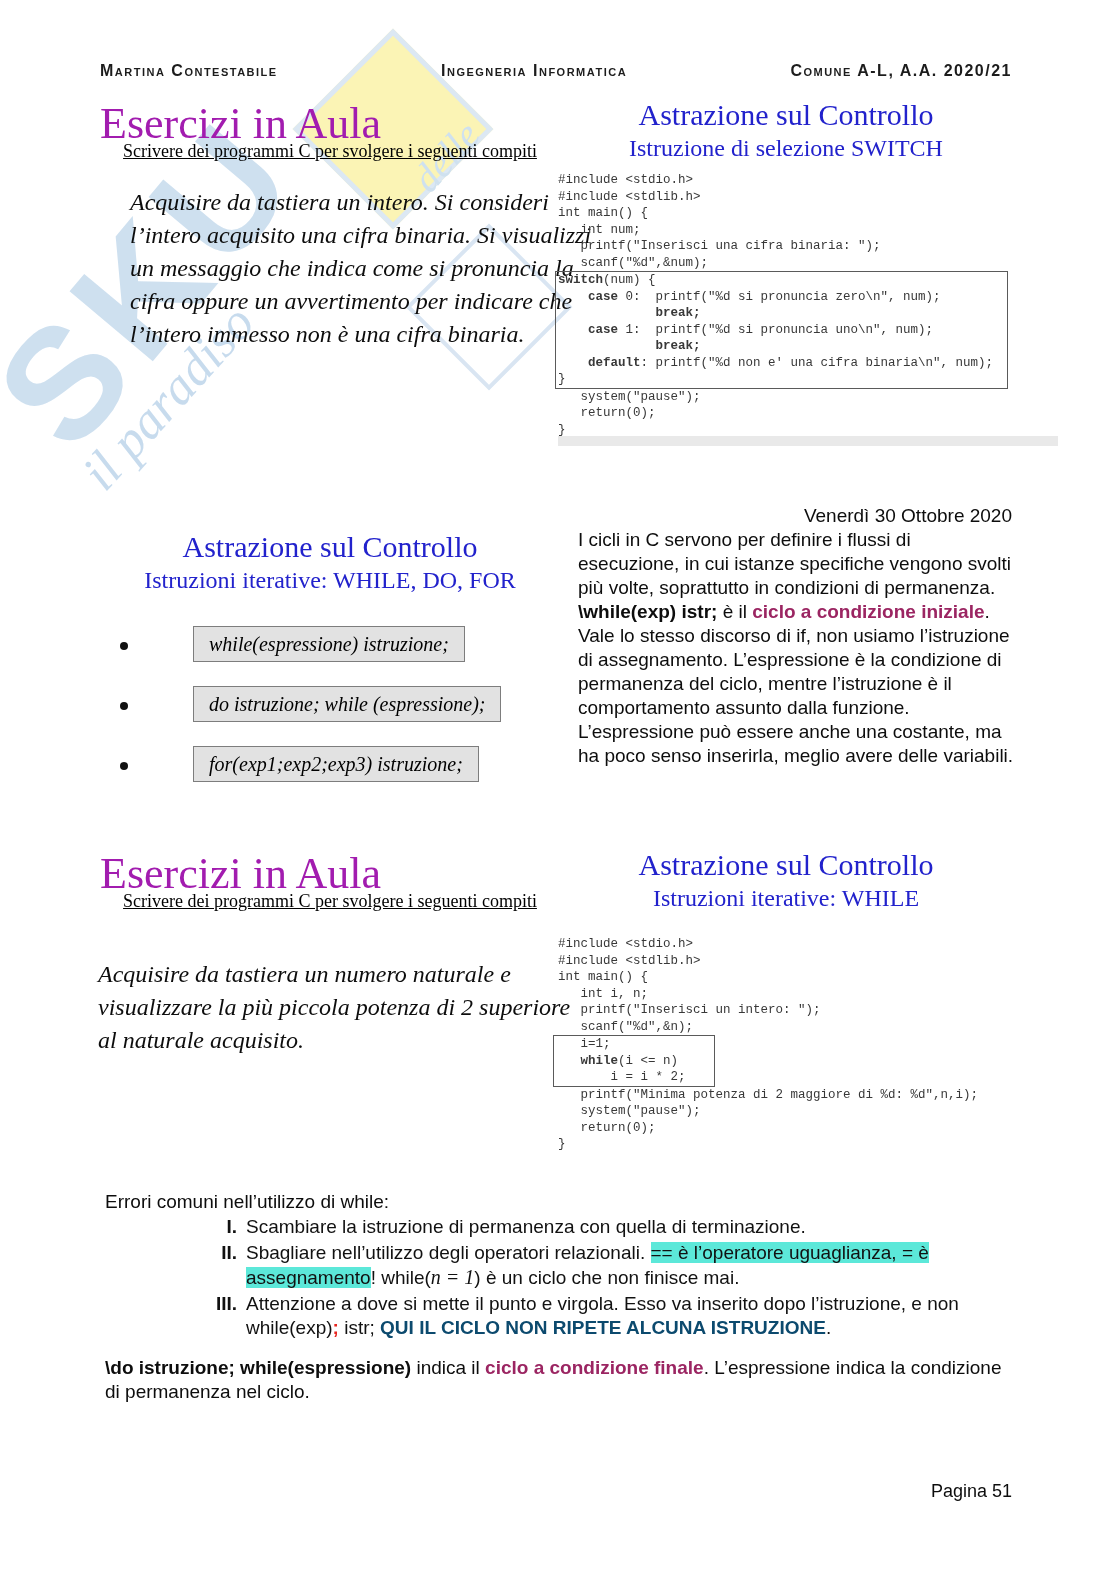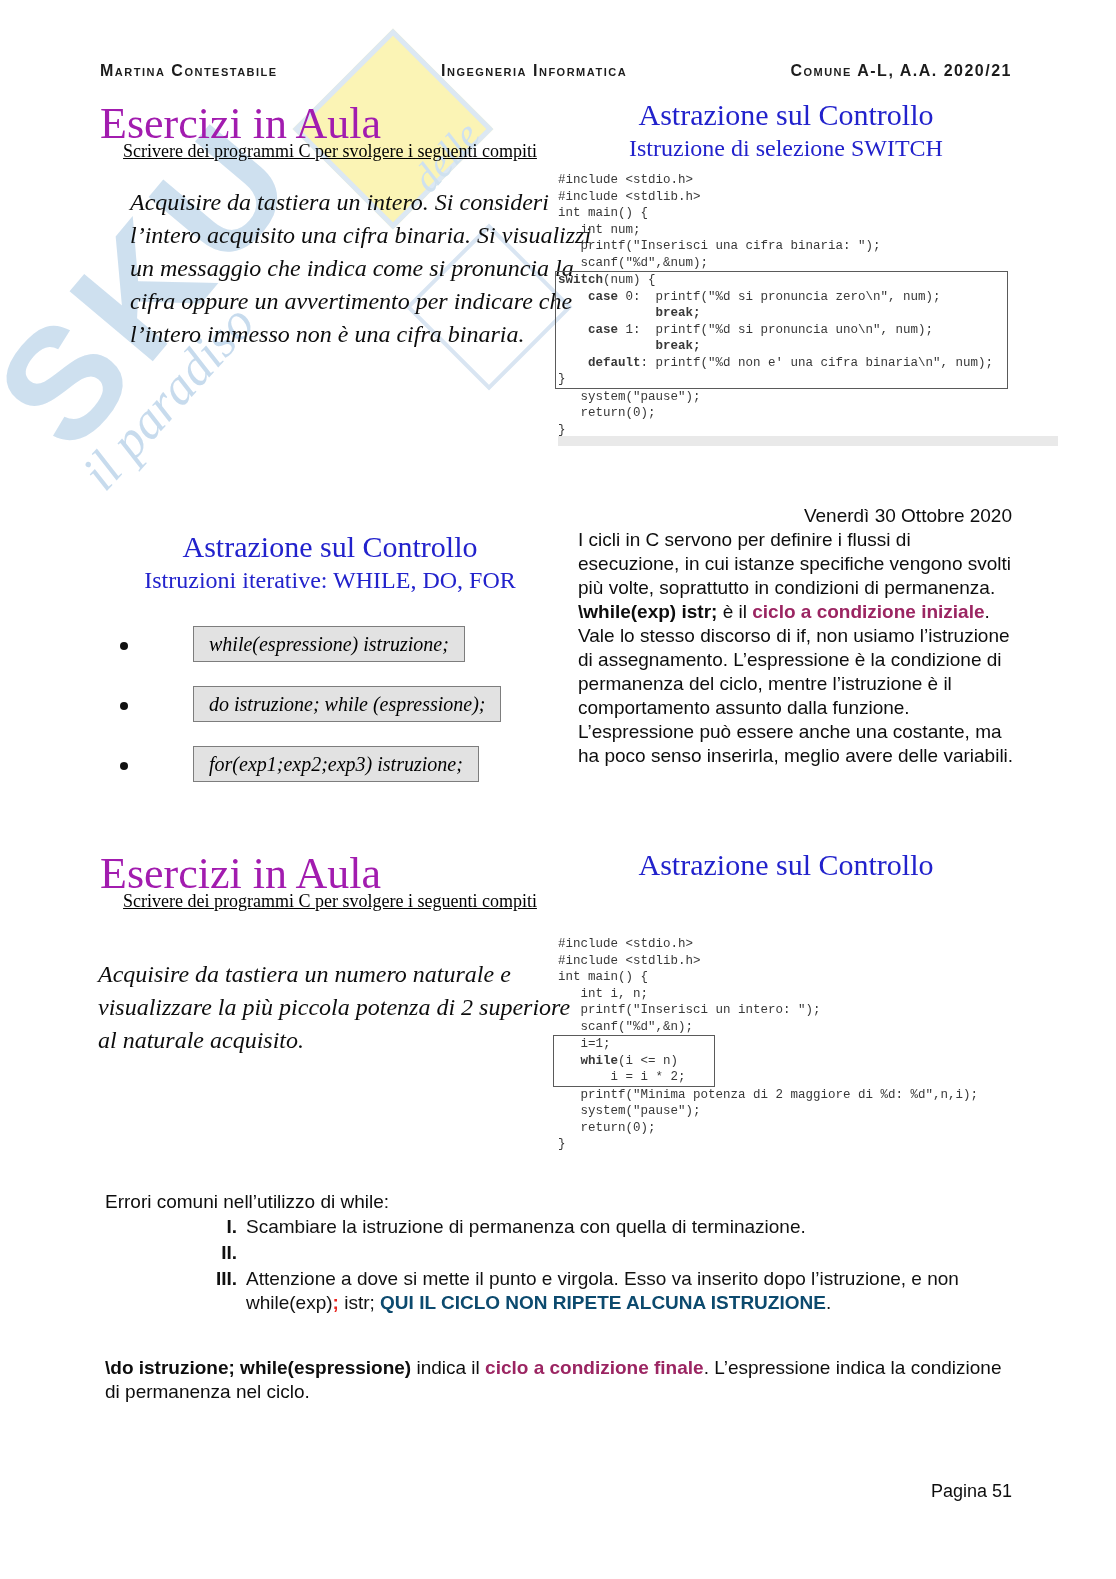--- a/index.html
+++ b/index.html
@@ -169,20 +169,21 @@
   <div class="abs z">
     <span class="bullet-dot" style="top:762px;"></span>
     <span class="bullet-box" style="top:746px;">for(exp1;exp2;exp3) istruzione;</span>
   </div>
 
   <div class="abs z serif title-black" style="left:100px; top:848px; width:460px;">Esercizi in Aula</div>
   <div class="abs z serif subtitle-black" style="left:86px; top:891px; width:488px;">Scrivere dei programmi C per svolgere i seguenti compiti</div>
   <div class="abs z ex-para" style="left:98px; top:958px; width:482px;">Acquisire da tastiera un numero naturale e visualizzare la più piccola potenza di 2 superiore al naturale acquisito.</div>
 
   <div class="abs z serif title-blue" style="left:560px; top:848px; width:452px;">Astrazione sul Controllo</div>
+  <div class="abs z serif subtitle-blue" style="left:560px; top:885px; width:452px;">Istruzioni iterative: WHILE</div>
 
   <div class="abs z code" style="left:558px; top:936px; width:460px;">
     <div>
         <div class="cl"><span>#include &lt;stdio.h&gt;</span></div>
         <div class="cl"><span>#include &lt;stdlib.h&gt;</span></div>
         <div class="cl"><span>int main() {</span></div>
         <div class="cl"><span>   int i, n;</span></div>
         <div class="cl"><span>   printf("Inserisci un intero: ");</span></div>
         <div class="cl"><span>   scanf("%d",&amp;n);</span></div>
       </div>
@@ -201,20 +202,22 @@
 
   <div class="abs z err-intro" style="left:105px; top:1191px; width:910px;">Errori comuni nell’utilizzo di while:</div>
 
   <div class="abs z" style="left:105px; top:1215px; width:912px;">
     <div class="err-row">
       <div class="err-num">I.</div>
       <div class="err-text"><span>Scambiare la istruzione di permanenza con quella di terminazione.</span></div>
     </div>
     <div class="err-row">
       <div class="err-num">II.</div>
+      <div class="err-text"><span>Sbagliare nell’utilizzo degli operatori relazionali. </span><span class="seg-hl">== è l’operatore uguaglianza, = è</span><span>
+</span><span class="seg-hl">assegnamento</span><span>! while(</span><span class="seg-math">n = 1</span><span>) è un ciclo che non finisce mai.</span></div>
     </div>
     <div class="err-row">
       <div class="err-num">III.</div>
       <div class="err-text"><span>Attenzione a dove si mette il punto e virgola. Esso va inserito dopo l’istruzione, e non while(exp)</span><span class="seg-red">;</span><span> istr; </span><span class="seg-redb">QUI IL CICLO NON RIPETE ALCUNA ISTRUZIONE</span><span>.</span></div>
     </div>
   </div>
 
   <div class="abs z prose" style="left:105px; top:1356px; width:914px;"><span class="seg-b">\do istruzione; while(espressione)</span><span> indica il </span><span class="seg-bm">ciclo a condizione finale</span><span>. L’espressione indica la condizione di permanenza nel ciclo.</span></div>
 
   <div class="abs z footer" style="left:800px; top:1481px; width:212px;">Pagina 51</div>

